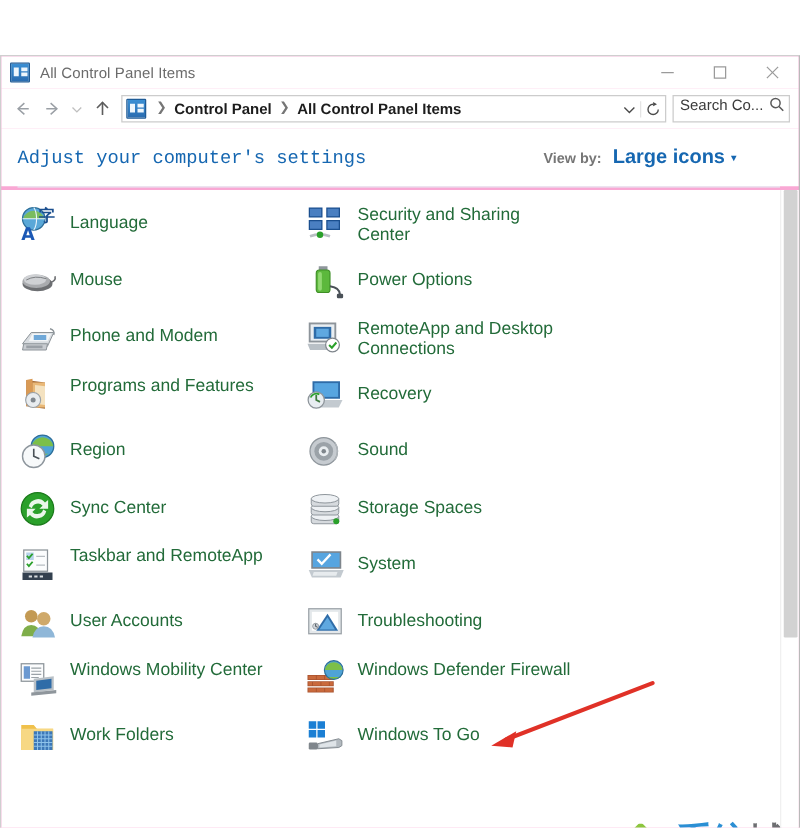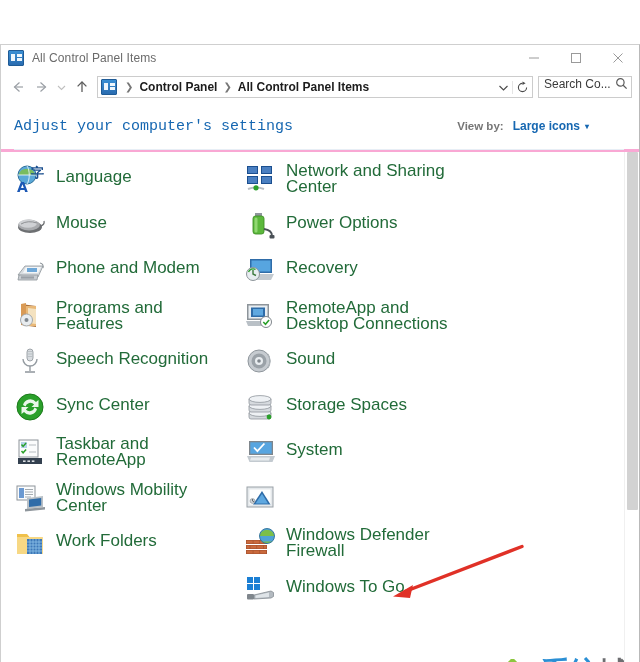--- a/index.html
+++ b/index.html
@@ -123,21 +123,21 @@
     display: flex; align-items: center;
   }
   #page-title {
     margin-left: 13px; font-size: 15px; color: #1667b1; white-space: nowrap; font-family: Liberation Mono, monospace;
   }
   #viewby {
     position: absolute; right: 50px; top: 50%; transform: translateY(-50%);
     display: flex; align-items: baseline; white-space: nowrap; font-weight: bold;
   }
   #viewby-label { font-size: 11.5px; color: #767676; margin-right: 9px; }
-  #viewby-value { font-size: 12px; color: #1667b1; }
+  #viewby-value { font-size: 16px; color: #1667b1; }
   #viewby-caret {
     margin-left: 5px; color: #1667b1; font-size: 8px; position: relative; top: -1px;
   }
   #header-rule {
     position: absolute; left: 13px; top: 104px; width: 610px; height: 1px;
     background: #e7eef5;
   }
 
   
   #content {
@@ -153,21 +153,21 @@
   .item {
     position: relative; height: 45.5px;
     display: flex; align-items: flex-start;
     padding-top: 11px;
   }
   .item-icon {
     width: 32px; height: 32px; flex: 0 0 auto; margin-right: 10px;
     position: relative;
   }
   .item-label {
-    font-size: 17px; line-height: 16px; color: #226b39;
+    font-size: 14px; line-height: 16px; color: #226b39;
     padding-top: 6px; max-width: 175px;
   }
   .item-label.two-line { padding-top: 0px; }
 
   
   .ico { width: 32px; height: 32px; display: block; }
 
   
   #annotation {
     position: absolute; left: 0; top: 0; width: 640px; height: 662px;
@@ -350,28 +350,29 @@
       <path d="M14 8 L22 9 L22 24 L14 23 Z" fill="#f4e2c0"></path>
       <circle cx="12.5" cy="20" r="6" fill="#e8ecef" stroke="#98a0a7" stroke-width=".9"></circle>
       <circle cx="12.5" cy="20" r="2" fill="#7f878e"></circle>
             </svg>
           </span>
           <span class="item-label two-line">Programs and Features</span>
         </div>
         <div class="item">
           <span class="item-icon">
             <svg class="ico" viewBox="0 0 32 32">
-      <rect x="13" y="4" width="6" height="12" rx="3" fill="#d9dde1" stroke="#959ca2" stroke-width=".9"></rect>
-      <path d="M13.8 6.5h4.4M13.8 9h4.4M13.8 11.5h4.4" stroke="#aeb4b9" stroke-width=".7"></path>
-      <path d="M9 14 a7 7 0 0 0 14 0" fill="none" stroke="#959ca2" stroke-width="1.4"></path>
-      <line x1="16" y1="21" x2="16" y2="26" stroke="#959ca2" stroke-width="1.4"></line>
-      <line x1="11" y1="27" x2="21" y2="27" stroke="#959ca2" stroke-width="1.6"></line>
-            </svg>
-          </span>
-          <span class="item-label">Speech Recognition</span>
+      <circle cx="20" cy="12" r="9" fill="#4fa3d6"></circle>
+      <path d="M11.2 12a9 9 0 0 1 17.6 0z" fill="#7cbf49"></path>
+      <path d="M14 18 q5 3 11 0" fill="#7cbf49"></path>
+      <circle cx="20" cy="12" r="9" fill="none" stroke="#2d6e99" stroke-width="1"></circle>
+      <circle cx="13" cy="20" r="9" fill="#f7f9fa" stroke="#8e969d" stroke-width="1.1"></circle>
+      <path d="M13 14 L13 20 L17.5 22" fill="none" stroke="#4a5157" stroke-width="1.3"></path>
+            </svg>
+          </span>
+          <span class="item-label">Region</span>
         </div>
         <div class="item">
           <span class="item-icon">
             <svg class="ico" viewBox="0 0 32 32">
       <circle cx="16" cy="16" r="13" fill="#2aa02a"></circle>
       <circle cx="16" cy="16" r="13" fill="none" stroke="#1b7a1b" stroke-width="1"></circle>
       <path d="M9 14 a7.5 7.5 0 0 1 13 -3 l2.5 -2 v7 h-7 l2.6 -2.5 a5 5 0 0 0 -8.6 2z" fill="#eaf7ea"></path>
       <path d="M23 18 a7.5 7.5 0 0 1 -13 3 l-2.5 2 v-7 h7 l-2.6 2.5 a5 5 0 0 0 8.6 -2z" fill="#eaf7ea"></path>
             </svg>
           </span>
@@ -386,20 +387,31 @@
       <path d="M7.5 15 l1.6 1.8 l3 -3.4" fill="none" stroke="#2aa02a" stroke-width="1.5"></path>
       <line x1="15" y1="9" x2="22" y2="9" stroke="#b6bcc1" stroke-width="1"></line>
       <line x1="15" y1="16" x2="22" y2="16" stroke="#b6bcc1" stroke-width="1"></line>
       <rect x="4" y="22" width="24" height="6" fill="#33404f"></rect>
       <rect x="9" y="24.4" width="2.6" height="1.6" fill="#d9dde1"></rect>
       <rect x="13.4" y="24.4" width="2.6" height="1.6" fill="#d9dde1"></rect>
       <rect x="17.8" y="24.4" width="2.6" height="1.6" fill="#d9dde1"></rect>
             </svg>
           </span>
           <span class="item-label two-line">Taskbar and RemoteApp</span>
+        </div>
+        <div class="item">
+          <span class="item-icon">
+            <svg class="ico" viewBox="0 0 32 32">
+      <circle cx="11" cy="11" r="5" fill="#c39a54"></circle>
+      <path d="M3 27 q1.5 -9 8 -9 q6.5 0 8 9z" fill="#7fae4a"></path>
+      <circle cx="21" cy="13" r="5.4" fill="#cfa96a"></circle>
+      <path d="M12 28 q1.8 -9 9 -9 q7.2 0 9 9z" fill="#8fb7d8"></path>
+            </svg>
+          </span>
+          <span class="item-label">User Accounts</span>
         </div>
         <div class="item">
           <span class="item-icon">
             <svg class="ico" viewBox="0 0 32 32">
       <rect x="3" y="4" width="18" height="14" fill="#fbfcfd" stroke="#8d949a" stroke-width="1"></rect>
       <rect x="5" y="6" width="5" height="10" fill="#3b78c2" opacity=".75"></rect>
       <path d="M11 7.5h8M11 10h8M11 12.5h8M11 15h6" stroke="#9aa1a7" stroke-width=".9"></path>
       <path d="M13 16 L29 14 L29 25 L13 27 Z" fill="#b9c0c6"></path>
       <path d="M15 17.5 L27.2 16 L27.2 23.5 L15 25 Z" fill="#2f6ca8"></path>
       <path d="M11 27 L31 25 L31 27.5 L11 29.5 Z" fill="#8f969c"></path>
@@ -437,61 +449,61 @@
       <rect x="17" y="3" width="11" height="8" fill="#1b4f8f"></rect>
       <rect x="18" y="4" width="9" height="6" fill="#4a7fc1"></rect>
       <rect x="3" y="13" width="11" height="8" fill="#1b4f8f"></rect>
       <rect x="4" y="14" width="9" height="6" fill="#4a7fc1"></rect>
       <rect x="17" y="13" width="11" height="8" fill="#1b4f8f"></rect>
       <rect x="18" y="14" width="9" height="6" fill="#4a7fc1"></rect>
       <path d="M4 26 q8 -3 16 0" fill="none" stroke="#b9bec3" stroke-width="2"></path>
       <circle cx="12" cy="24.8" r="2.6" fill="#2aa02a"></circle>
             </svg>
           </span>
-          <span class="item-label two-line">Network and Sharing Center</span>
+          <span class="item-label two-line">Security and Sharing Center</span>
         </div>
         <div class="item">
           <span class="item-icon">
             <svg class="ico" viewBox="0 0 32 32">
       <rect x="11" y="4" width="7" height="3" fill="#8f969c"></rect>
       <rect x="9" y="7" width="11" height="18" rx="2.5" fill="#5cb83c"></rect>
       <rect x="10.5" y="8.5" width="3" height="15" rx="1.5" fill="#9fe07f" opacity=".8"></rect>
       <rect x="9" y="7" width="11" height="18" rx="2.5" fill="none" stroke="#3e8f26" stroke-width=".9"></rect>
       <path d="M20 20 q8 1 8 7" fill="none" stroke="#4a5157" stroke-width="1.8"></path>
       <rect x="25.5" y="26" width="5" height="3.5" rx="1" fill="#4a5157"></rect>
             </svg>
           </span>
           <span class="item-label">Power Options</span>
-        </div>
-        <div class="item">
-          <span class="item-icon">
-            <svg class="ico" viewBox="0 0 32 32">
-      <path d="M6 5 h22 v14 H6 Z" fill="#2f6ca8"></path>
-      <path d="M7.5 6.5 h19 v11 h-19 Z" fill="#57a5e0"></path>
-      <path d="M3 20 L30 20 L27 26 L6 26 Z" fill="#c3cad0"></path>
-      <circle cx="9" cy="20" r="6.5" fill="#e8edf1" stroke="#8d949a" stroke-width="1"></circle>
-      <path d="M9 16 L9 20 L12 21.5" fill="none" stroke="#3e7a3e" stroke-width="1.4"></path>
-      <path d="M4.5 18 a5 5 0 0 1 7 -2.5" fill="none" stroke="#2aa02a" stroke-width="1.4"></path>
-            </svg>
-          </span>
-          <span class="item-label">Recovery</span>
         </div>
         <div class="item">
           <span class="item-icon">
             <svg class="ico" viewBox="0 0 32 32">
       <rect x="3" y="4" width="22" height="16" fill="#8d949a"></rect>
       <rect x="4.5" y="5.5" width="19" height="13" fill="#e9eef2"></rect>
       <rect x="7" y="7.5" width="14" height="9.5" fill="#2f6ca8"></rect>
       <rect x="9" y="9" width="10" height="6.5" fill="#5fa8e0"></rect>
       <path d="M2 21 L27 21 L25 26 L4 26 Z" fill="#b9c0c6"></path>
       <circle cx="22" cy="22" r="5.5" fill="#ffffff" stroke="#7f868c" stroke-width="1"></circle>
       <path d="M19.3 22 l2.2 2.2 l3.6 -4.2" fill="none" stroke="#2aa02a" stroke-width="1.6"></path>
             </svg>
           </span>
           <span class="item-label two-line">RemoteApp and Desktop Connections</span>
+        </div>
+        <div class="item">
+          <span class="item-icon">
+            <svg class="ico" viewBox="0 0 32 32">
+      <path d="M6 5 h22 v14 H6 Z" fill="#2f6ca8"></path>
+      <path d="M7.5 6.5 h19 v11 h-19 Z" fill="#57a5e0"></path>
+      <path d="M3 20 L30 20 L27 26 L6 26 Z" fill="#c3cad0"></path>
+      <circle cx="9" cy="20" r="6.5" fill="#e8edf1" stroke="#8d949a" stroke-width="1"></circle>
+      <path d="M9 16 L9 20 L12 21.5" fill="none" stroke="#3e7a3e" stroke-width="1.4"></path>
+      <path d="M4.5 18 a5 5 0 0 1 7 -2.5" fill="none" stroke="#2aa02a" stroke-width="1.4"></path>
+            </svg>
+          </span>
+          <span class="item-label">Recovery</span>
         </div>
         <div class="item">
           <span class="item-icon">
             <svg class="ico" viewBox="0 0 32 32">
       <circle cx="15" cy="16" r="11" fill="#c6cbd0"></circle>
       <circle cx="15" cy="16" r="11" fill="none" stroke="#8f969c" stroke-width="1"></circle>
       <circle cx="15" cy="16" r="7.5" fill="#9ba2a8"></circle>
       <circle cx="15" cy="16" r="4" fill="#e9edf0"></circle>
       <circle cx="15" cy="16" r="1.8" fill="#7f868c"></circle>
       <path d="M24 9 q4 7 0 14" fill="none" stroke="#aeb4b9" stroke-width="1.2"></path>
@@ -531,20 +543,21 @@
           <span class="item-icon">
             <svg class="ico" viewBox="0 0 32 32">
       <rect x="3" y="5" width="26" height="20" fill="#e4e8eb" stroke="#9aa1a7" stroke-width="1"></rect>
       <rect x="5.5" y="7.5" width="21" height="15" fill="#ffffff"></rect>
       <path d="M9 22.5 L18 9 L26.5 22.5 Z" fill="#2f6ca8"></path>
       <path d="M11.5 21.5 L18 11.8 L24 21.5 Z" fill="#5fa8e0"></path>
       <circle cx="8.5" cy="19" r="2.4" fill="#cfd4d9" stroke="#8f969c" stroke-width=".7"></circle>
       <path d="M8.5 17 l0 2 l1.6 .9" fill="none" stroke="#5b6268" stroke-width=".9"></path>
             </svg>
           </span>
+          <span class="item-label">Troubleshooting</span>
         </div>
         <div class="item">
           <span class="item-icon">
             <svg class="ico" viewBox="0 0 32 32">
       <g>
         <rect x="2" y="13" width="21" height="4" fill="#a8532f"></rect>
         <rect x="2" y="18" width="21" height="4" fill="#a8532f"></rect>
         <rect x="2" y="23" width="21" height="4" fill="#a8532f"></rect>
         <g fill="#c9693c">
           <rect x="2.7" y="13.6" width="6" height="2.8"></rect>

